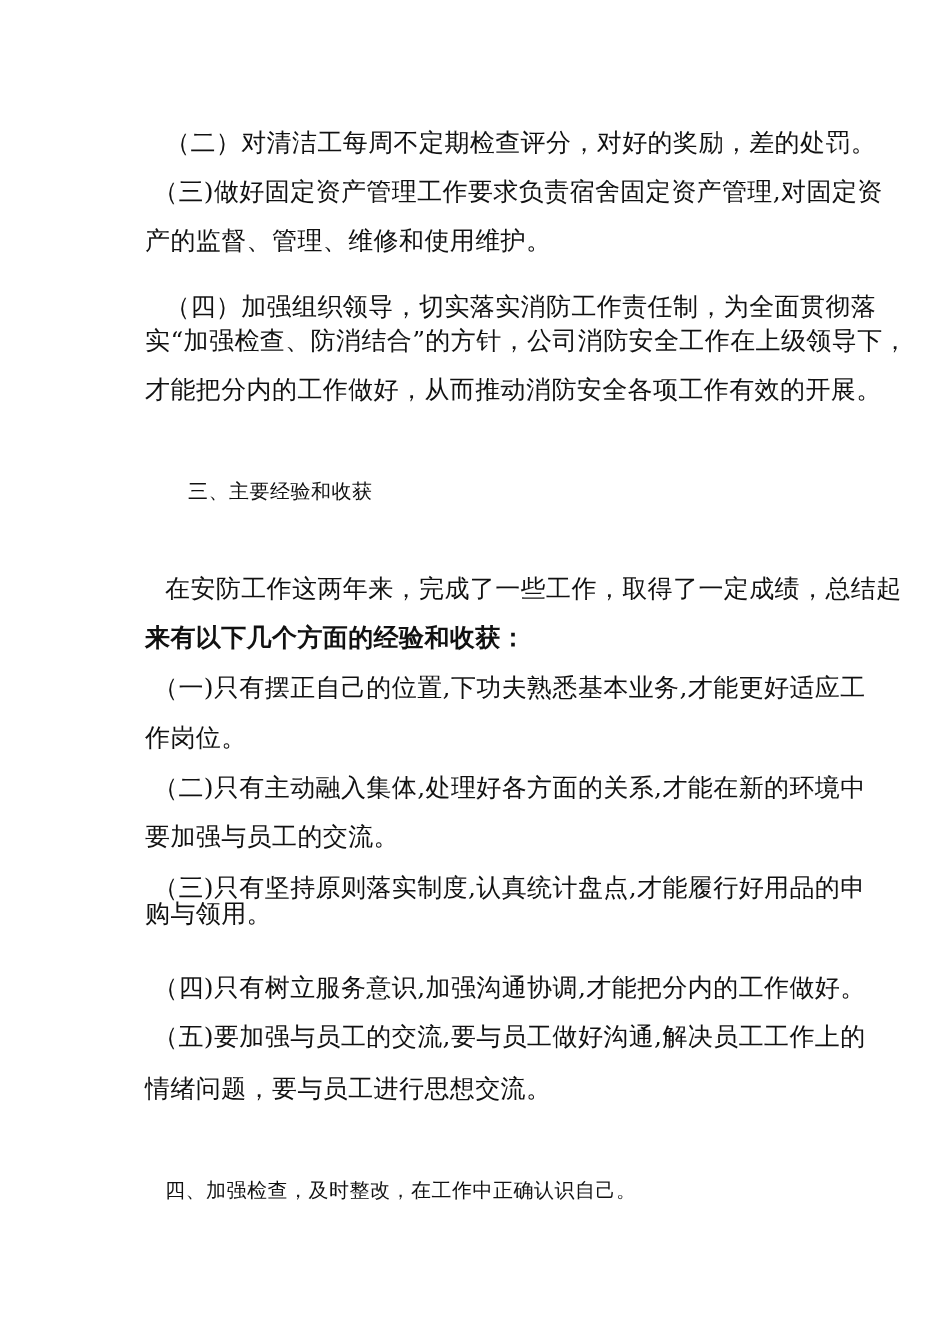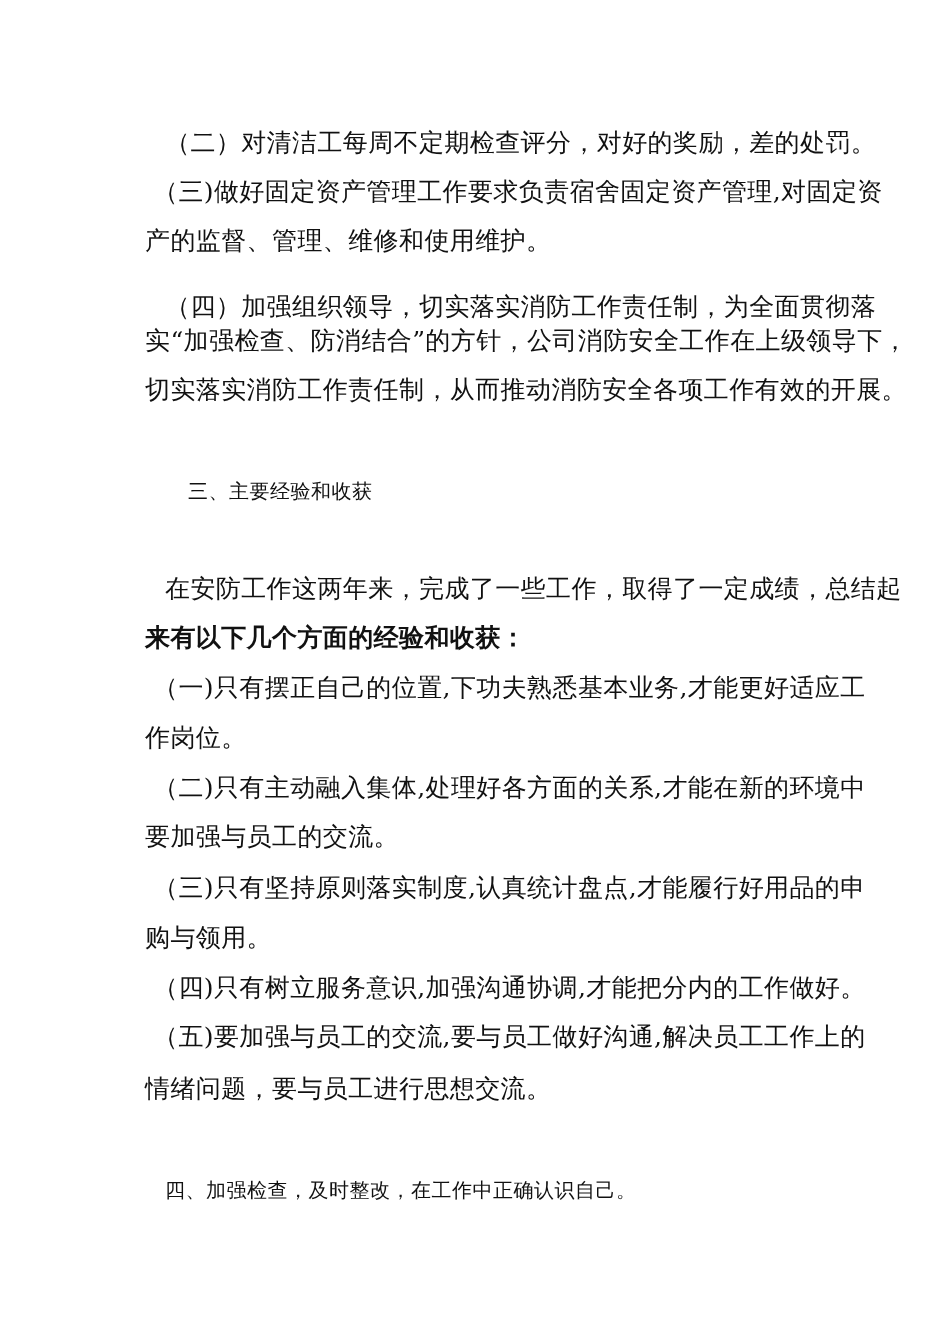--- a/index.html
+++ b/index.html
@@ -15,35 +15,35 @@
 <body>
 
 <div>
   <div class="line ind1" style="top:131px;">（二）对清洁工每周不定期检查评分，对好的奖励，差的处罚。</div>
 
   <div class="line ind0" style="top:180px;">（三)做好固定资产管理工作要求负责宿舍固定资产管理,对固定资</div>
   <div class="line" style="top:229px;">产的监督、管理、维修和使用维护。</div>
 
   <div class="line ind1" style="top:295px;">（四）加强组织领导，切实落实消防工作责任制，为全面贯彻落</div>
   <div class="line" style="top:329px;">实“加强检查、防消结合”的方针，公司消防安全工作在上级领导下，</div>
-  <div class="line" style="top:378px;">切实落实消防工作责任制，从而推动消防安全各项工作有效的开展。</div>
+  <div class="line" style="top:378px;">才能把分内的工作做好，从而推动消防安全各项工作有效的开展。</div>
 
   <div class="heading" style="top:479px; left:188px;">三、主要经验和收获</div>
 
   <div class="line ind1" style="top:577px;">在安防工作这两年来，完成了一些工作，取得了一定成绩，总结起</div>
   <div class="line" style="top:626px;font-weight:bold;">来有以下几个方面的经验和收获：</div>
 
   <div class="line ind0" style="top:676px;">（一)只有摆正自己的位置,下功夫熟悉基本业务,才能更好适应工</div>
   <div class="line" style="top:726px;">作岗位。</div>
 
   <div class="line ind0" style="top:776px;">（二)只有主动融入集体,处理好各方面的关系,才能在新的环境中</div>
   <div class="line" style="top:825px;">要加强与员工的交流。</div>
 
   <div class="line ind0" style="top:876px;">（三)只有坚持原则落实制度,认真统计盘点,才能履行好用品的申</div>
-  <div class="line" style="top:926px;">购与领用。</div>
+  <div class="line" style="top:902px;">购与领用。</div>
 
   <div class="line ind0" style="top:976px;">（四)只有树立服务意识,加强沟通协调,才能把分内的工作做好。</div>
 
   <div class="line ind0" style="top:1025px;">（五)要加强与员工的交流,要与员工做好沟通,解决员工工作上的</div>
   <div class="line" style="top:1077px;">情绪问题，要与员工进行思想交流。</div>
 
   <div class="heading" style="top:1178px; left:165px;">四、加强检查，及时整改，在工作中正确认识自己。</div>
 </div>
 
 </body></html>

